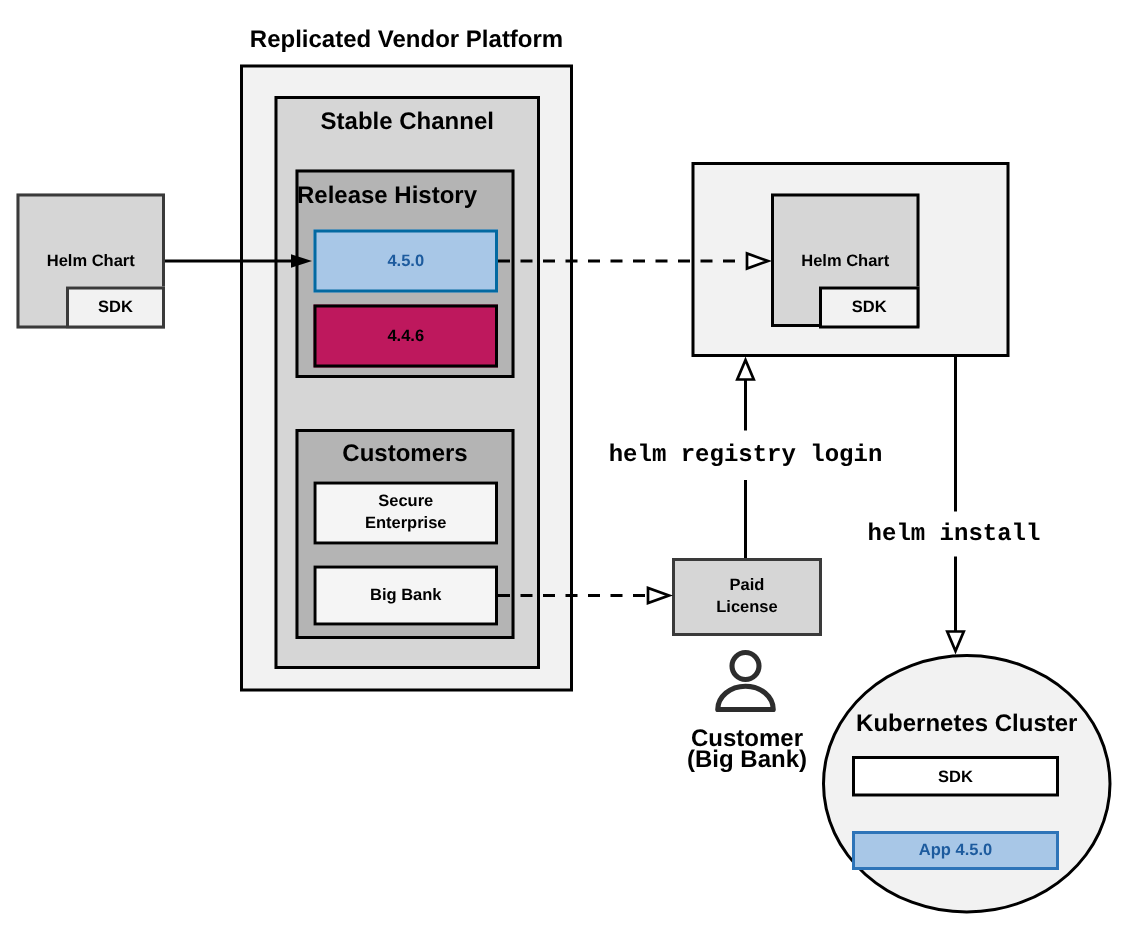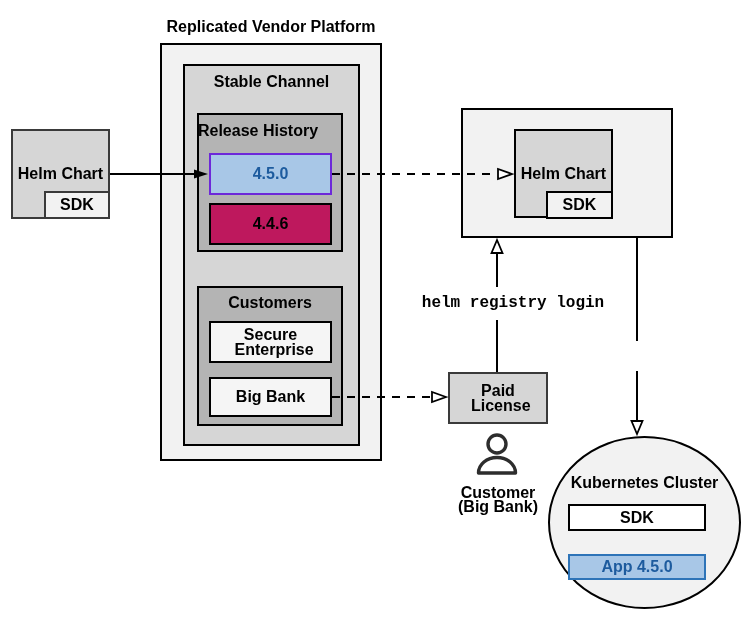--- a/index.html
+++ b/index.html
@@ -1,39 +1,39 @@
 <!DOCTYPE html>
 <html><head>
 <meta charset="utf-8">
 <style>
   html,body{margin:0;padding:0;background:#ffffff;}
   #stage{position:relative;width:747px;height:634px;background:#ffffff;overflow:hidden;
          font-family:"Liberation Sans",sans-serif;}
   .box{position:absolute;box-sizing:border-box;}
   .lbl{position:absolute;box-sizing:border-box;font-weight:bold;font-size:16px;color:#000;
        text-align:center;line-height:14px;}
-  .cell{display:flex;align-items:center;justify-content:center;font-weight:bold;font-size:16px;color:#000;}
+  .cell{display:flex;align-items:center;justify-content:center;font-weight:bold;font-size:11px;color:#000;}
 
   
   #platform-box{left:160px;top:43px;width:222px;height:418px;background:#f2f2f2;border:2px solid #000;}
   #stable-box{left:183px;top:64px;width:177px;height:382px;background:#d6d6d6;border:2px solid #000;}
   #release-box{left:197px;top:113px;width:146px;height:139px;background:#b4b4b4;border:2px solid #000;}
   #customers-box{left:197px;top:286px;width:146px;height:140px;background:#b4b4b4;border:2px solid #000;}
 
   
   #platform-title{left:160px;top:20px;width:222px;}
   #stable-label{left:183px;top:75px;width:177px;}
   #release-label{left:197px;top:124px;width:122px;}
   #customers-label{left:197px;top:296px;width:146px;}
   #registry-title{left:461px;top:84px;width:212px;}
   #cluster-label{left:548px;top:476px;width:193px;}
   #customer-label{left:443px;top:486px;width:110px;}
 
   
-  #ver-450{left:209px;top:153px;width:123px;height:42px;background:#a8c7e7;border:2px solid #6d28d9;color:#1d5b9e;}
+  #ver-450{left:209px;top:153px;width:123px;height:42px;background:#a8c7e7;border:2px solid #0369a1;color:#1d5b9e;}
   #ver-446{left:209px;top:203px;width:123px;height:42px;background:#be185d;border:2px solid #000;}
 
   
   #secure-box{left:209px;top:321px;width:123px;height:42px;background:#f5f5f5;border:2px solid #000;}
   #bigbank-box{left:209px;top:377px;width:123px;height:40px;background:#f5f5f5;border:2px solid #000;}
   .wrap-narrow{width:72px;line-height:15px;text-align:center;}
 
   
   #helm-left{left:11px;top:129px;width:99px;height:90px;background:#d6d6d6;border:2px solid #3a3a3a;}
   #sdk-left{left:44px;top:191px;width:66px;height:28px;background:#f2f2f2;border:2px solid #3a3a3a;}
@@ -44,21 +44,21 @@
   #sdk-right{left:546px;top:191px;width:67px;height:28px;background:#f2f2f2;border:2px solid #000;}
 
   
   #paid-license{left:448px;top:372px;width:100px;height:52px;background:#d6d6d6;border:2px solid #3a3a3a;}
   .wrap-license{width:54px;line-height:15px;text-align:center;}
   #person-icon{position:absolute;left:475px;top:429px;}
 
   
   .cmd{position:absolute;font-family:"Liberation Mono",monospace;font-weight:bold;font-size:16px;
        color:#000;text-align:center;}
-  #cmd-login{left:413px;top:294px;width:200px;}
+  #cmd-login{left:397px;top:294px;width:200px;}
   #cmd-install{left:561px;top:347px;width:150px;}
 
   
   #cluster-circle{left:548px;top:436px;width:193px;height:173px;background:#f2f2f2;border:2px solid #000;border-radius:50%;}
   #sdk-cluster{left:568px;top:504px;width:138px;height:27px;background:#ffffff;border:2px solid #000;}
   #app-cluster{left:568px;top:538px;width:138px;height:26px;background:#a8c7e7;border:2px solid #2e74b8;color:#1d5b9e;margin-top:16px;}
 
   #wires{position:absolute;left:0;top:0;width:747px;height:634px;pointer-events:none;z-index:10;}
 </style>
 </head>
@@ -96,20 +96,21 @@
   <svg id="person-icon" width="44" height="46" viewBox="0 0 44 46">
     <circle cx="22" cy="15" r="9" fill="none" stroke="#2d2d2d" stroke-width="3.4"></circle>
     <path d="M3.5 44 a18.5 15.5 0 0 1 37 0 Z" fill="none" stroke="#2d2d2d" stroke-width="3.4" stroke-linejoin="round"></path>
   </svg>
   <div class="lbl" id="customer-label">
     <div>Customer</div>
     <div>(Big Bank)</div>
   </div>
 
   <div class="cmd" id="cmd-login">helm registry login</div>
+  <div class="cmd" id="cmd-install">helm install</div>
 
   <div class="box" id="cluster-circle"></div>
   <div class="lbl" id="cluster-label">Kubernetes Cluster</div>
   <div class="box cell" id="sdk-cluster">SDK</div>
   <div class="box cell" id="app-cluster">App 4.5.0</div>
 
   <svg id="wires" viewBox="0 0 747 634">
 
     <g>
       <line x1="110" y1="174" x2="196" y2="174" stroke="#000" stroke-width="2"></line>

